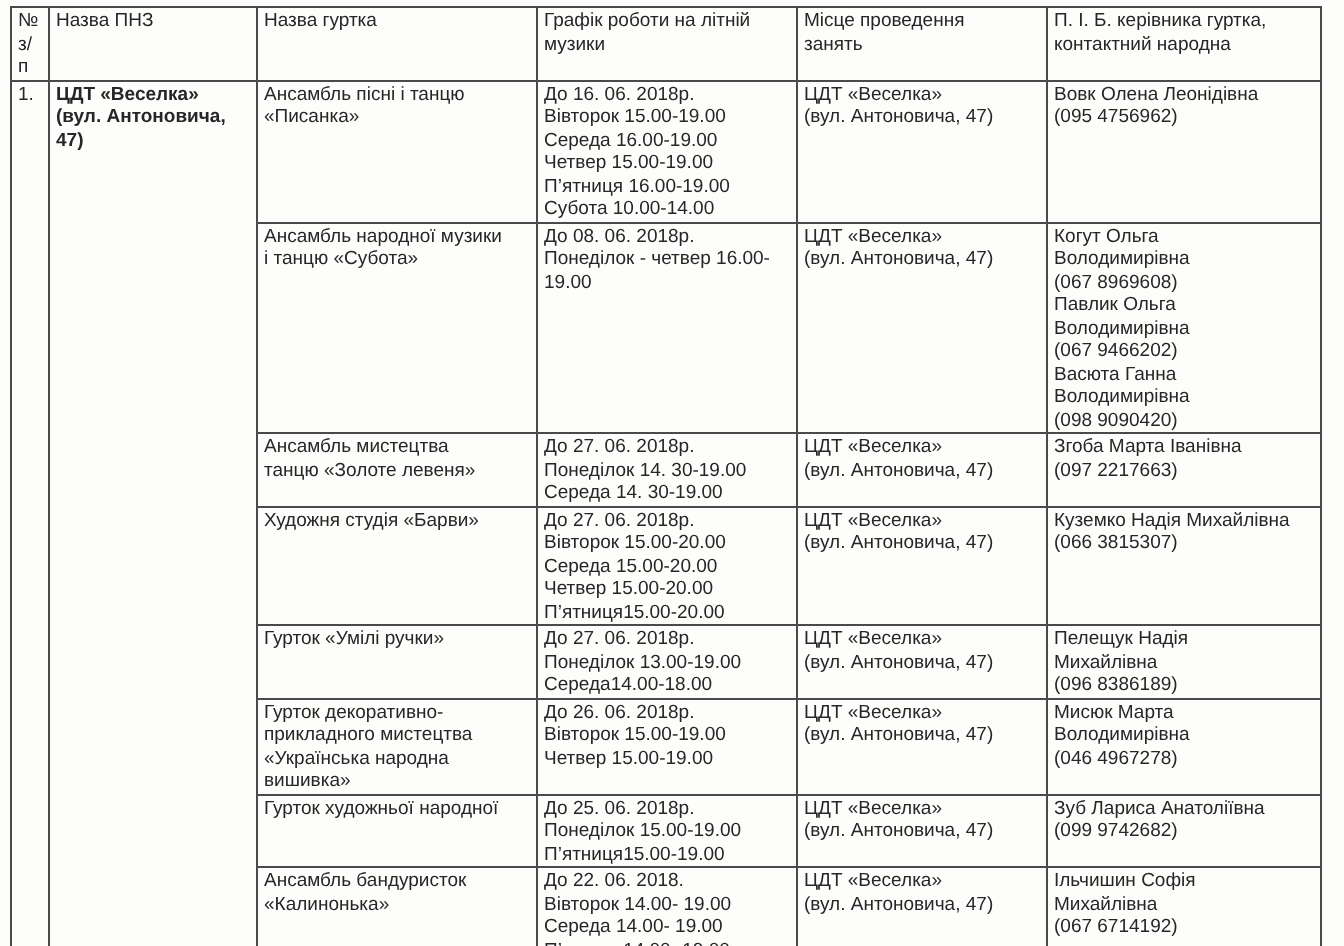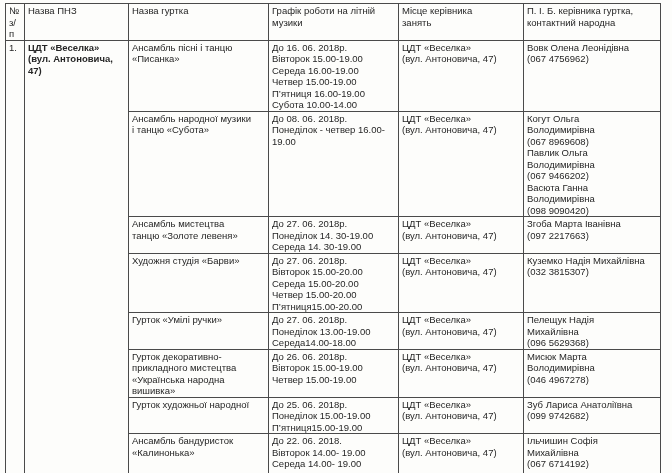--- a/index.html
+++ b/index.html
@@ -49,21 +49,21 @@
     </colgroup>
     <tbody>
       <tr style="height:34px">
         <th>№
 з/
 п</th>
         <th>Назва ПНЗ</th>
         <th>Назва гуртка</th>
         <th>Графік роботи на літній
 музики</th>
-        <th>Місце керівника
+        <th>Місце проведення
 занять</th>
         <th>П. І. Б. керівника гуртка,
 контактний народна</th>
       </tr>
 
       <tr style="height:69px">
         <td rowspan="8">1.</td>
         <td rowspan="8" class="pnz-cell">ЦДТ «Веселка»
 (вул. Антоновича,
 47)</td>
@@ -71,21 +71,21 @@
 «Писанка»</td>
         <td>До 16. 06. 2018р.
 Вівторок 15.00-19.00
 Середа 16.00-19.00
 Четвер 15.00-19.00
 П’ятниця 16.00-19.00
 Субота 10.00-14.00</td>
         <td>ЦДТ «Веселка»
 (вул. Антоновича, 47)</td>
         <td>Вовк Олена Леонідівна
-(067 4756962)</td>
+(095 4756962)</td>
       </tr>
 
       <tr style="height:105px">
         <td>Ансамбль народної музики
 і танцю «Субота»</td>
         <td>До 08. 06. 2018р.
 Понеділок - четвер 16.00-
 19.00</td>
         <td>ЦДТ «Веселка»
 (вул. Антоновича, 47)</td>
@@ -115,33 +115,33 @@
       <tr style="height:54px">
         <td>Художня студія «Барви»</td>
         <td>До 27. 06. 2018р.
 Вівторок 15.00-20.00
 Середа 15.00-20.00
 Четвер 15.00-20.00
 П’ятниця15.00-20.00</td>
         <td>ЦДТ «Веселка»
 (вул. Антоновича, 47)</td>
         <td>Куземко Надія Михайлівна
-(032 3815307)</td>
+(066 3815307)</td>
       </tr>
 
       <tr style="height:36px">
         <td>Гурток «Умілі ручки»</td>
         <td>До 27. 06. 2018р.
 Понеділок 13.00-19.00
 Середа14.00-18.00</td>
         <td>ЦДТ «Веселка»
 (вул. Антоновича, 47)</td>
         <td>Пелещук Надія
 Михайлівна
-(096 5629368)</td>
+(096 8386189)</td>
       </tr>
 
       <tr style="height:47px">
         <td>Гурток декоративно-
 прикладного мистецтва
 «Українська народна
 вишивка»</td>
         <td>До 26. 06. 2018р.
 Вівторок 15.00-19.00
 Четвер 15.00-19.00</td>

